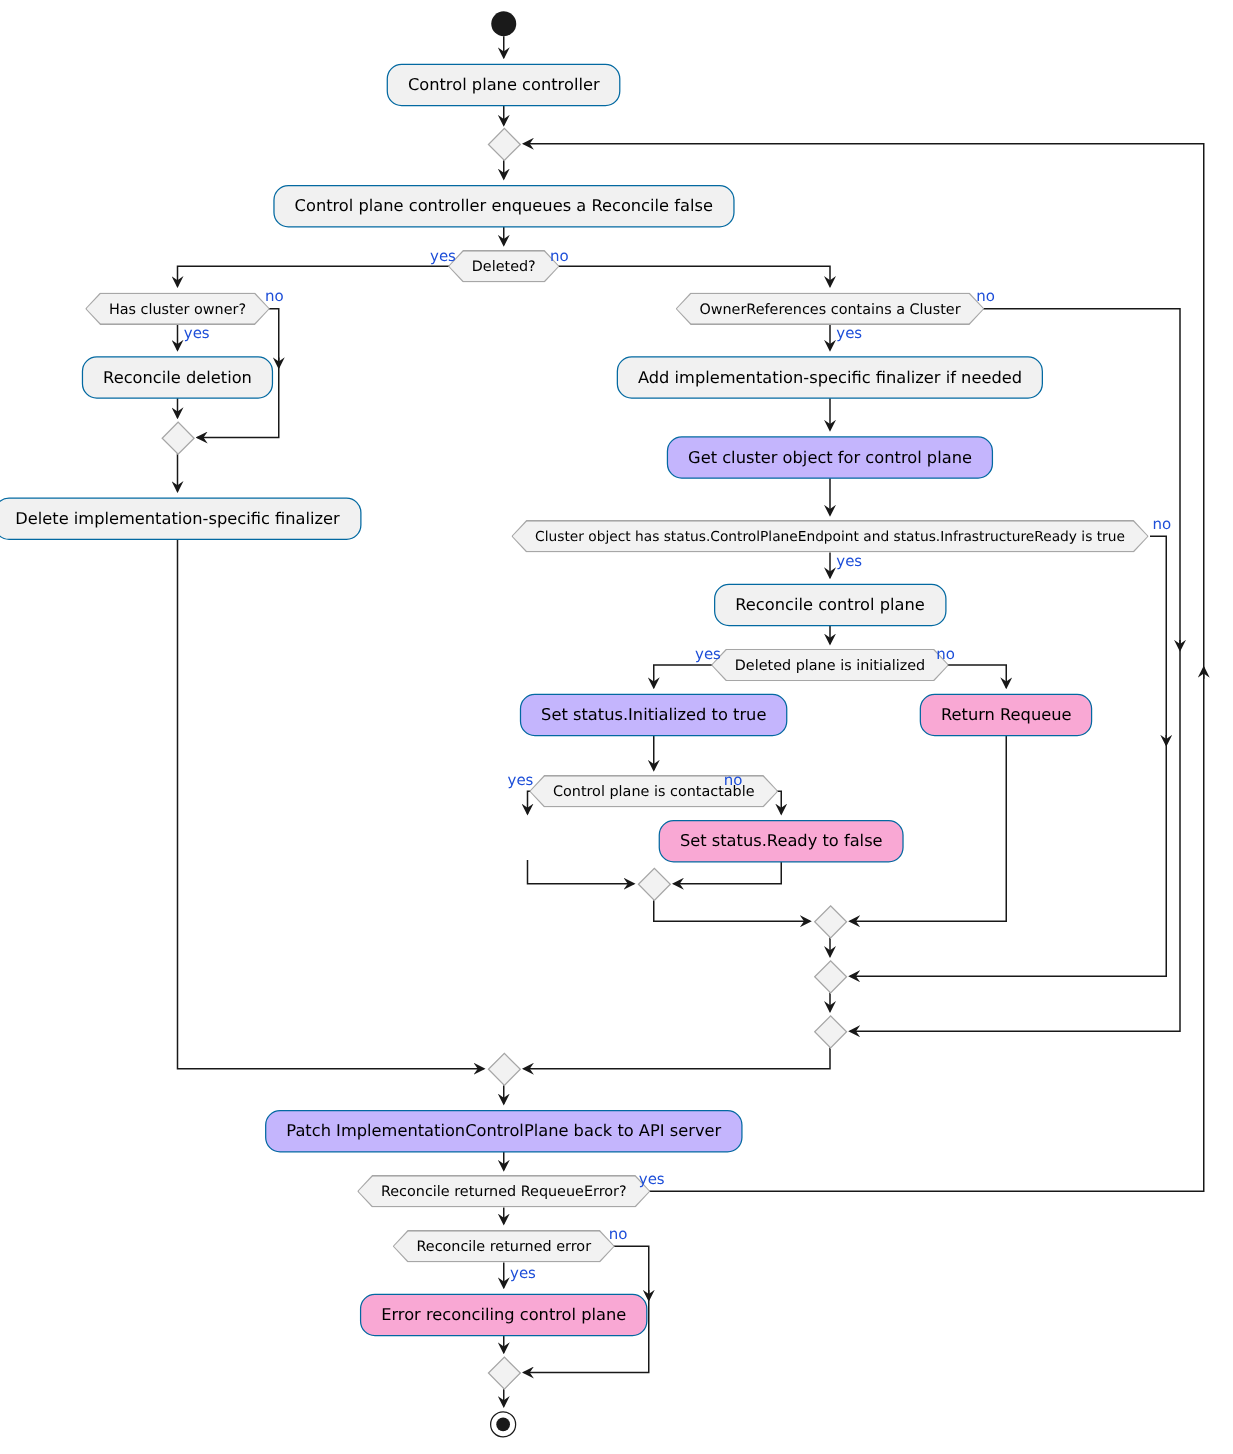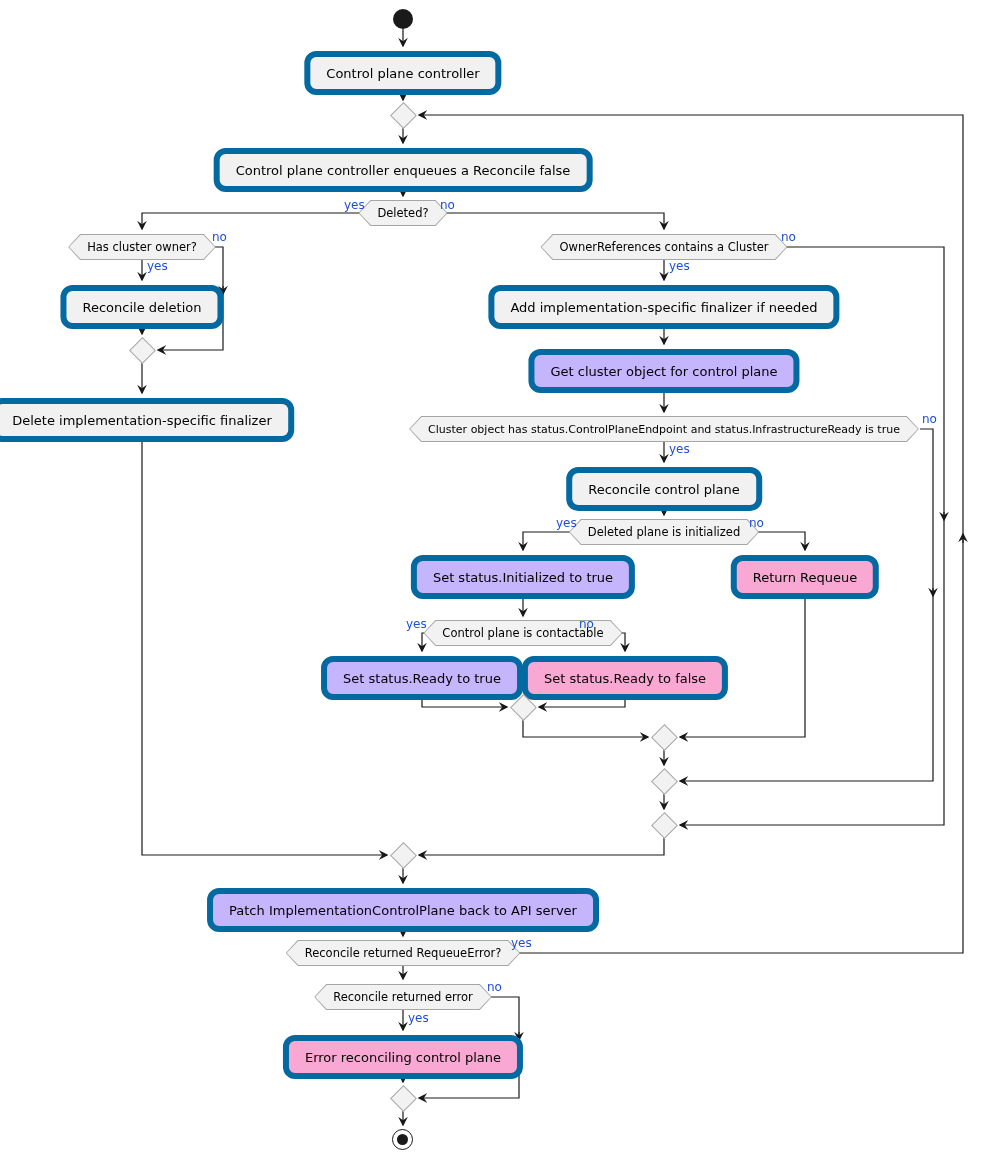--- a/index.html
+++ b/index.html
@@ -5,21 +5,21 @@
   html,body{margin:0;padding:0;background:#ffffff;}
   #canvas{
     position:relative;width:986px;height:1163px;background:#ffffff;
     font-family:"DejaVu Sans","Liberation Sans",sans-serif;color:#000;
     overflow:hidden;
   }
   #wires{position:absolute;left:0;top:0;z-index:0;}
   .act{
     position:absolute;height:32px;transform:translateX(-50%);
     display:flex;align-items:center;justify-content:center;
-    padding:0 16px;border-radius:12px;border:6px solid #0369a1;
+    padding:0 16px;border-radius:12px;border:1px solid #0369a1;
     background:#f1f1f1;font-size:13px;white-space:nowrap;z-index:2;
   }
   .blue{background:#c4b5fd;text-align:center;}
   .pink{background:#f9a8d4;}
   .hex{
     position:absolute;height:26px;transform:translateX(-50%);
     display:flex;align-items:center;justify-content:center;
     padding:0 19px;font-size:11.5px;white-space:nowrap;z-index:2;
   }
   .hex.small{font-size:11px;}
@@ -122,21 +122,20 @@
 
   <div class="hex" style="left:664px;top:234px">OwnerReferences contains a Cluster</div>
   <div class="act" style="left:664px;top:285px">Add implementation-specific finalizer if needed</div>
   <div class="act blue" style="left:664px;top:349px">Get cluster object for control plane</div>
   <div class="hex small" style="left:664px;top:416px">Cluster object has status.ControlPlaneEndpoint and status.InfrastructureReady is true</div>
   <div class="act" style="left:664px;top:467px">Reconcile control plane</div>
   <div class="hex" style="left:664px;top:519px">Deleted plane is initialized</div>
   <div class="act blue" style="left:523px;top:555px">Set status.Initialized to true</div>
   <div class="act pink" style="left:805px;top:555px">Return Requeue</div>
   <div class="hex" style="left:523px;top:620px">Control plane is contactable</div>
-  <div class="act blue" style="left:422px;top:656px">Set status.Ready to true</div>
   <div class="act pink" style="left:625px;top:656px">Set status.Ready to false</div>
 
   <div class="dia" style="left:514px;top:698px"></div>
   <div class="dia" style="left:655px;top:728px"></div>
   <div class="dia" style="left:655px;top:772px"></div>
   <div class="dia" style="left:655px;top:816px"></div>
   <div class="dia" style="left:394px;top:846px"></div>
 
   <div class="act blue" style="left:403px;top:888px">Patch ImplementationControlPlane back to API server</div>
   <div class="hex" style="left:403px;top:940px">Reconcile returned RequeueError?</div>

